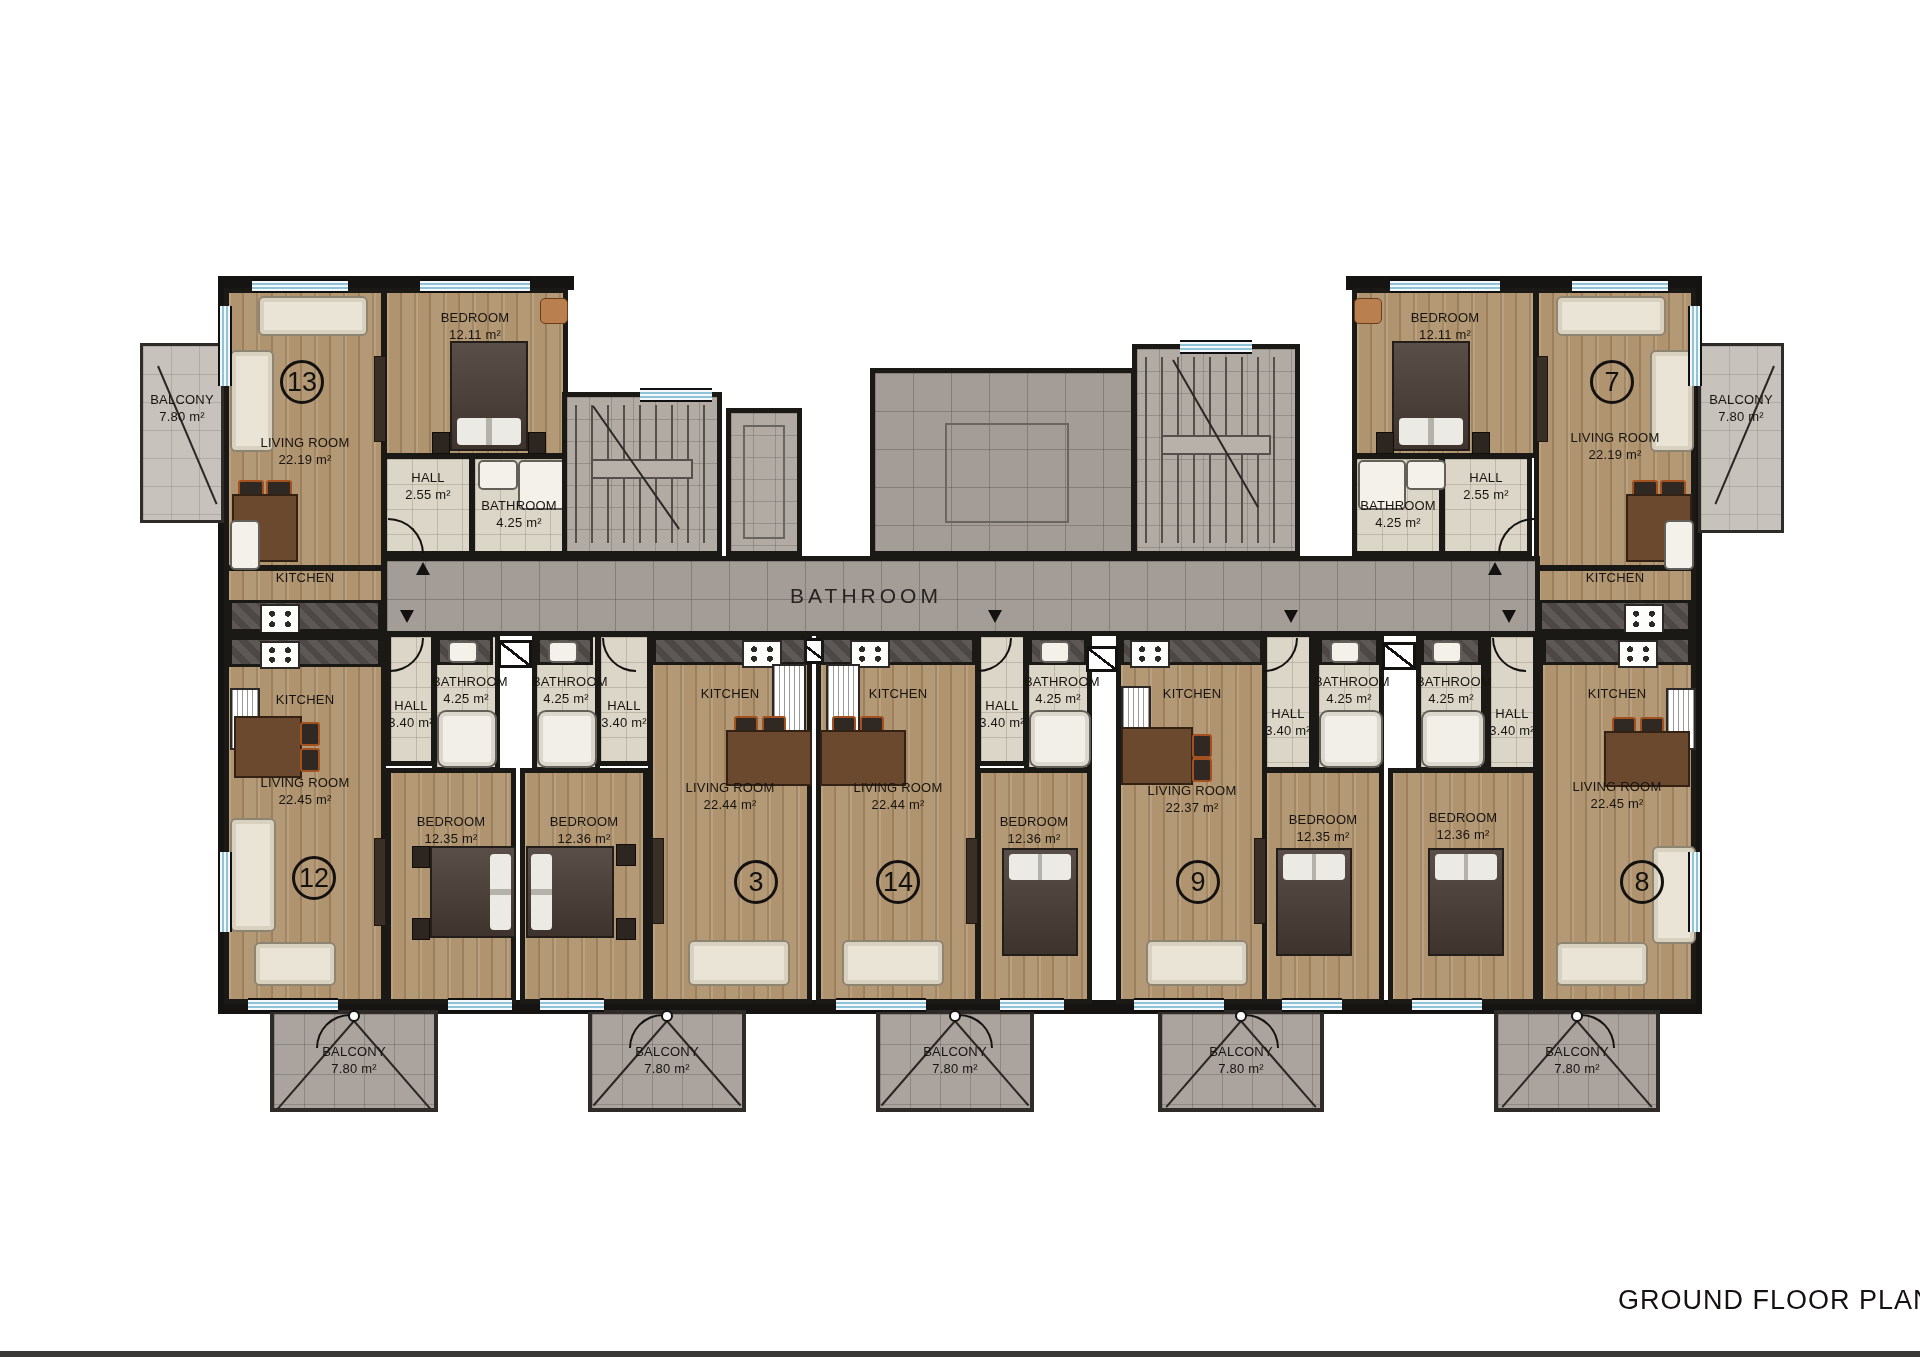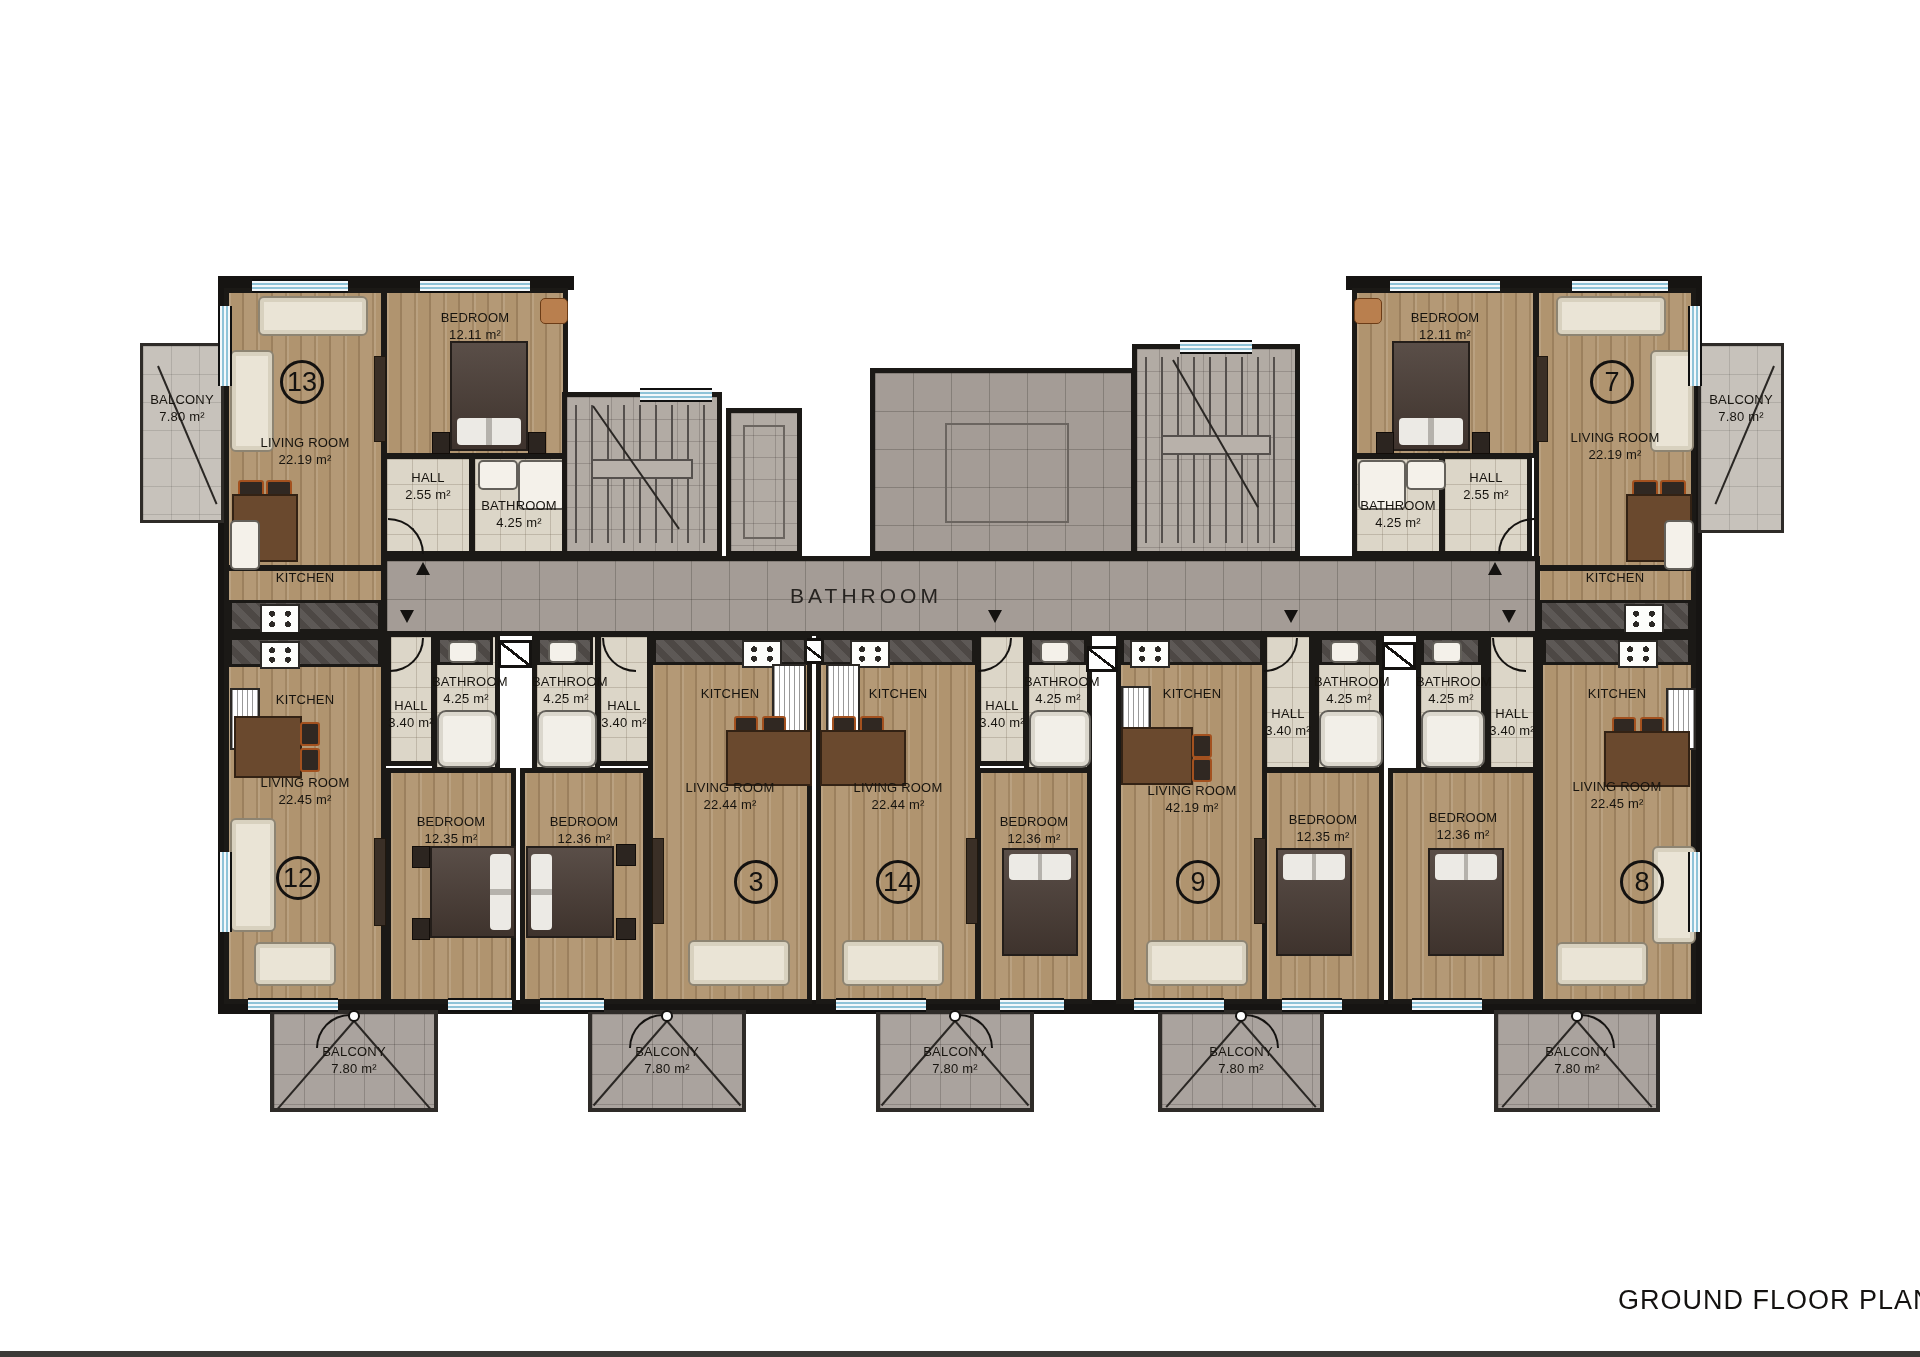--- a/index.html
+++ b/index.html
@@ -288,21 +288,21 @@
   <div class="win-h" style="left:448px;top:998px;width:64px"></div>
   <div class="win-h" style="left:540px;top:998px;width:64px"></div>
   <div class="win-h" style="left:836px;top:998px;width:90px"></div>
   <div class="win-h" style="left:1000px;top:998px;width:64px"></div>
   <div class="win-h" style="left:1134px;top:998px;width:90px"></div>
   <div class="win-h" style="left:1282px;top:998px;width:60px"></div>
   <div class="win-h" style="left:1412px;top:998px;width:70px"></div>
 
   <div class="circle" style="left:280px;top:360px">13</div>
   <div class="circle" style="left:1590px;top:360px">7</div>
-  <div class="circle" style="left:276px;top:856px">12</div>
+  <div class="circle" style="left:292px;top:856px">12</div>
   <div class="circle" style="left:734px;top:860px">3</div>
   <div class="circle" style="left:876px;top:860px">14</div>
   <div class="circle" style="left:1176px;top:860px">9</div>
   <div class="circle" style="left:1620px;top:860px">8</div>
 
   <div class="lbl" style="left:140px;top:392px;width:84px">
       <span class="nm">BALCONY</span>
       <span class="ar">7.80 m²</span>
     </div>
   <div class="lbl" style="left:224px;top:435px;width:162px">
@@ -421,21 +421,21 @@
   <div class="lbl" style="left:876px;top:1044px;width:158px">
       <span class="nm">BALCONY</span>
       <span class="ar">7.80 m²</span>
     </div>
 
   <div class="lbl" style="left:1116px;top:686px;width:152px">
       <span class="nm">KITCHEN</span>
     </div>
   <div class="lbl" style="left:1116px;top:783px;width:152px">
       <span class="nm">LIVING ROOM</span>
-      <span class="ar">42.19 m²</span>
+      <span class="ar">22.37 m²</span>
     </div>
   <div class="lbl" style="left:1262px;top:706px;width:52px">
       <span class="nm">HALL</span>
       <span class="ar">3.40 m²</span>
     </div>
   <div class="lbl" style="left:1314px;top:674px;width:70px">
       <span class="nm">BATHROOM</span>
       <span class="ar">4.25 m²</span>
     </div>
   <div class="lbl" style="left:1262px;top:812px;width:122px">

